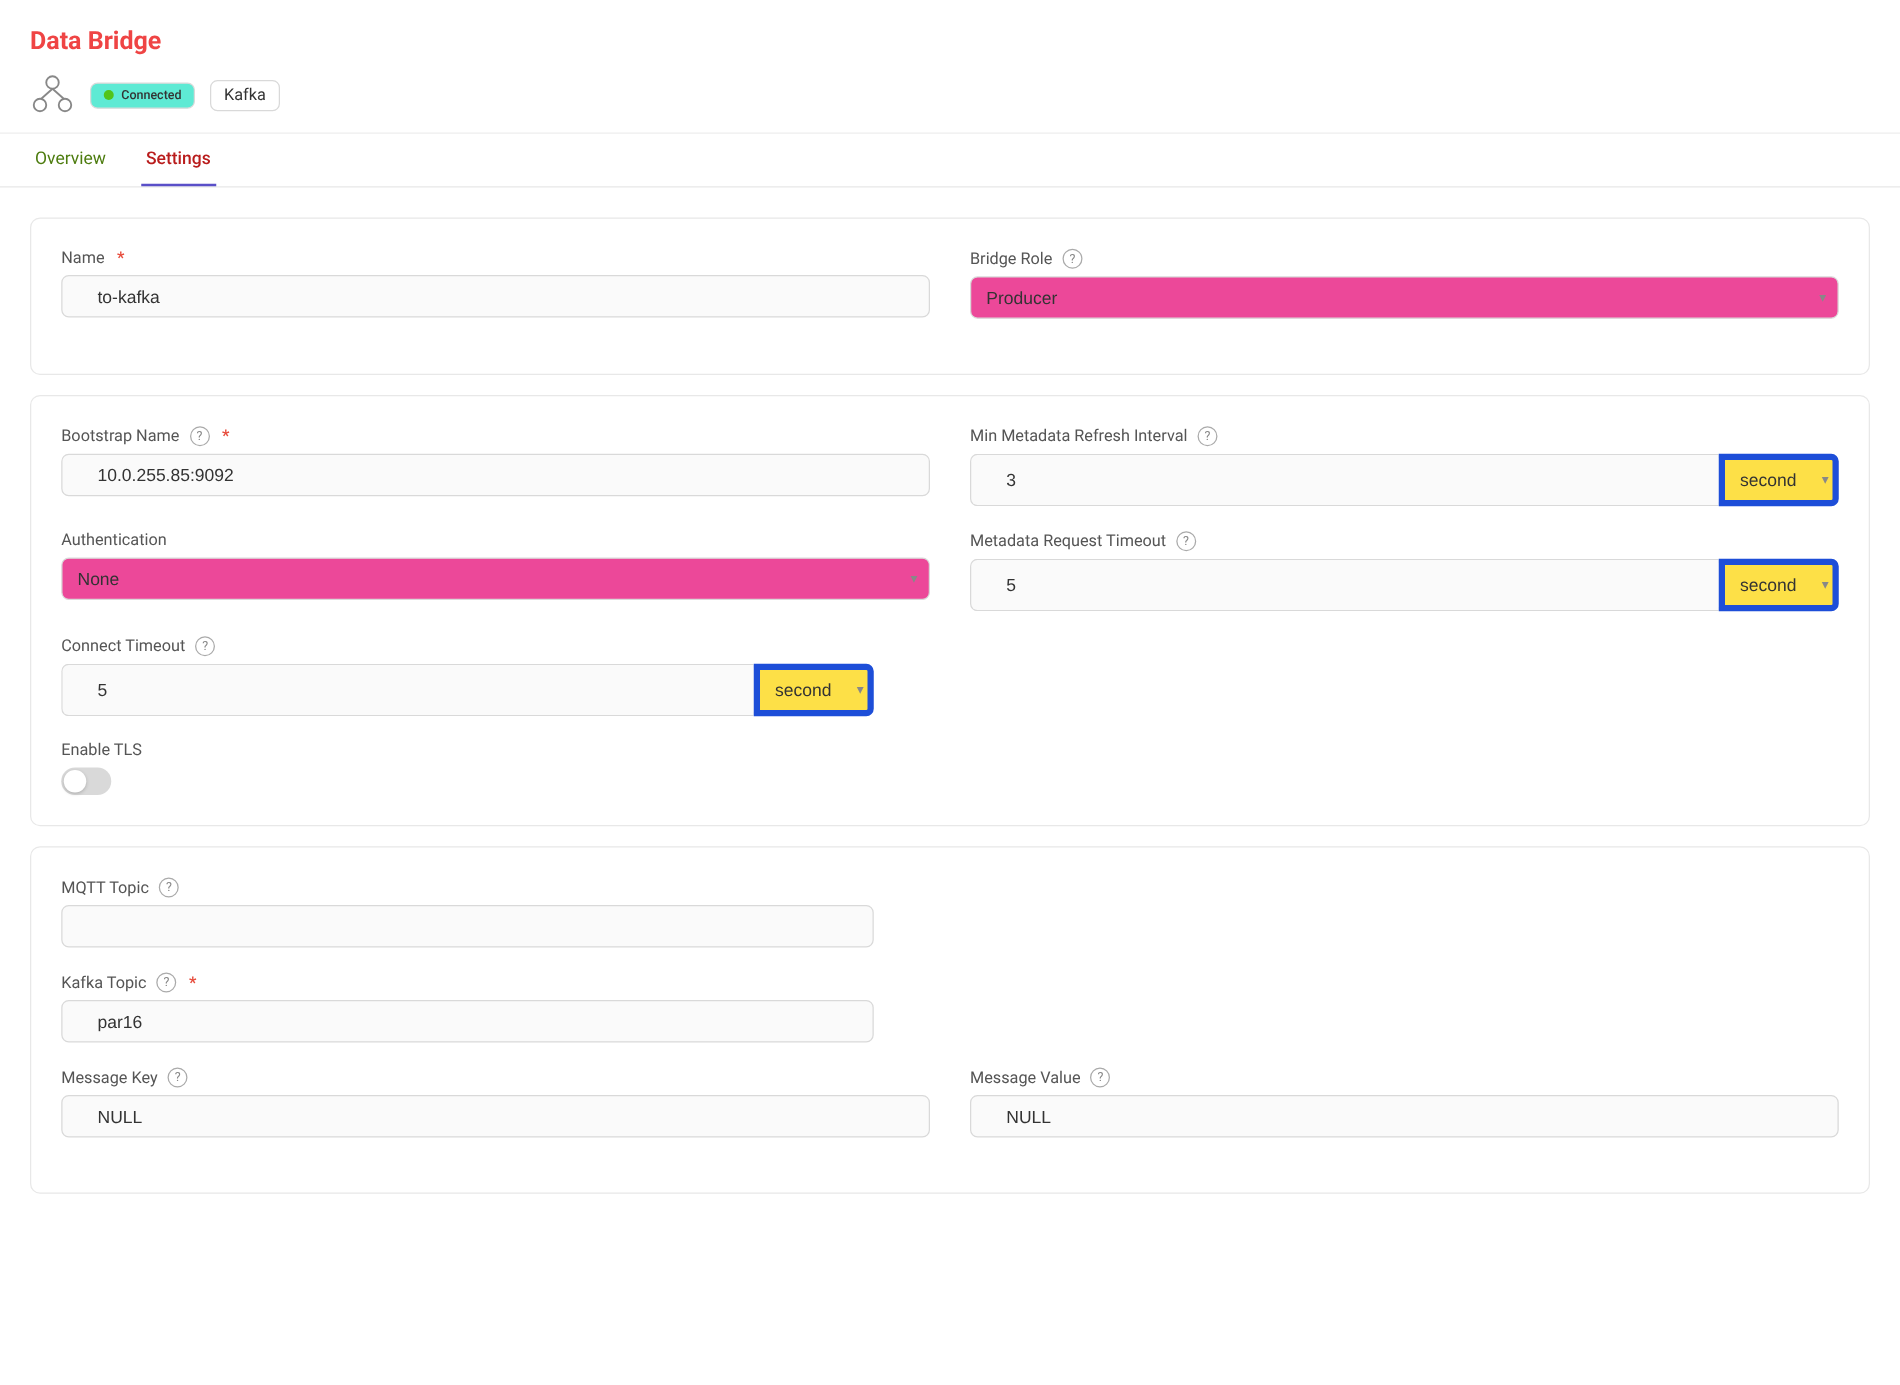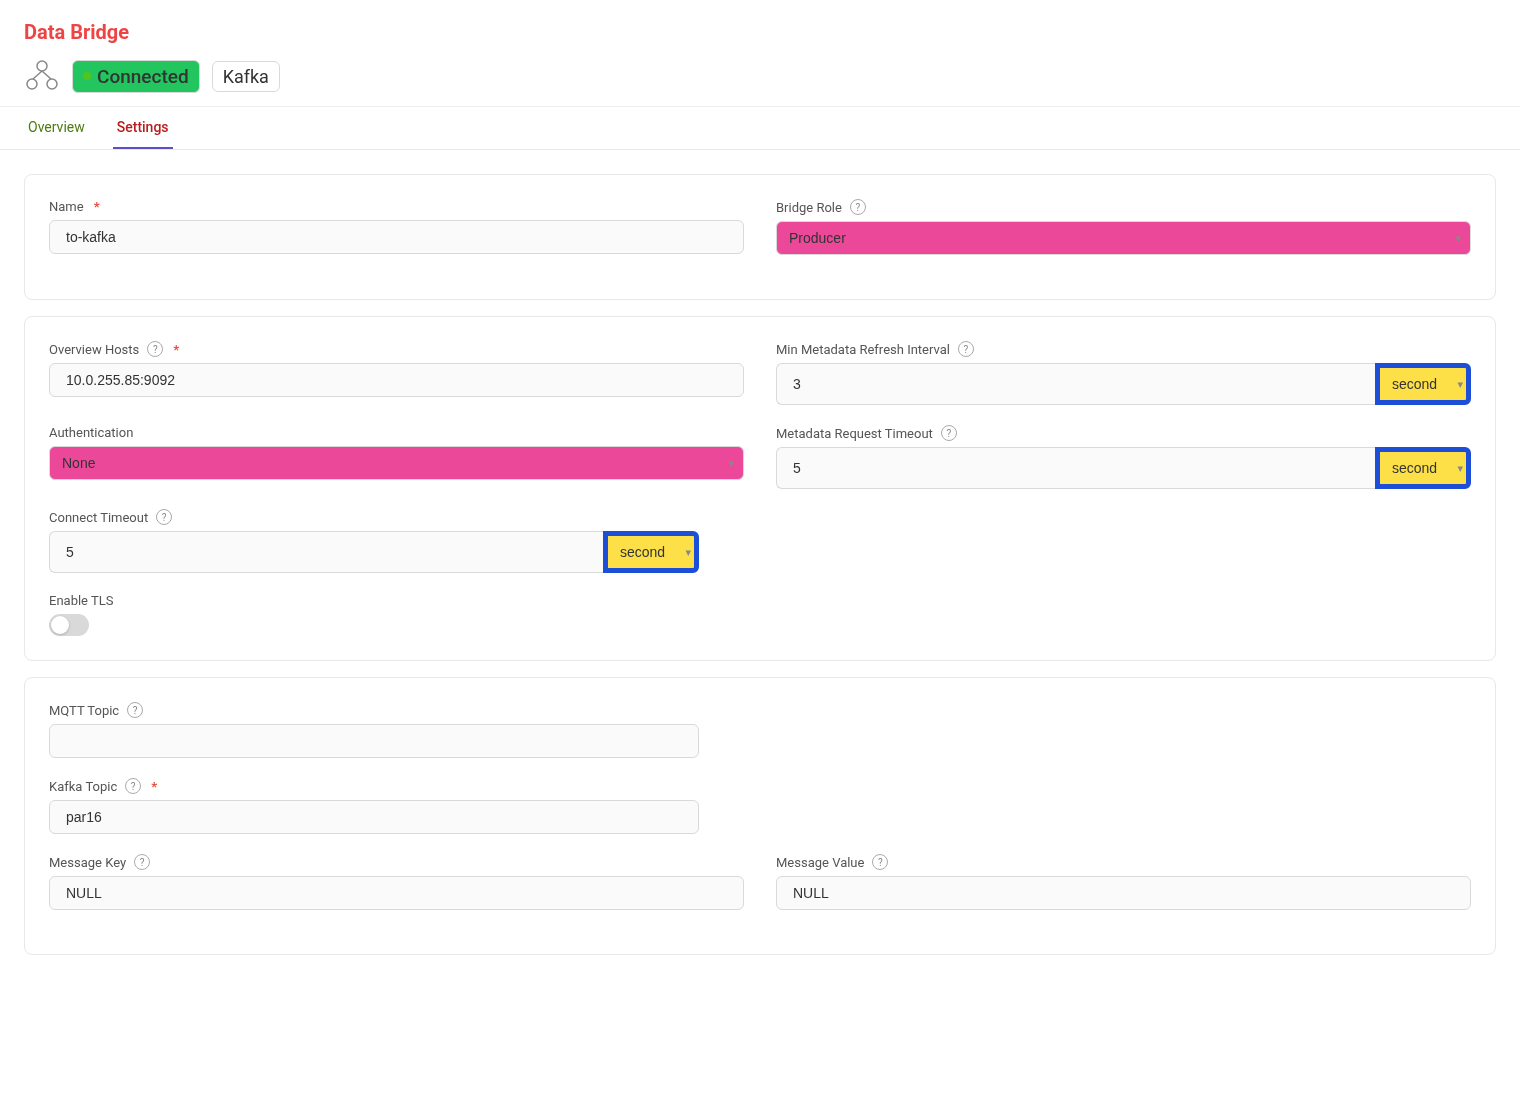--- a/index.html
+++ b/index.html
@@ -31,35 +31,35 @@
       align-items: center;
       justify-content: center;
     }
     .status-badge {
       display: flex;
       align-items: center;
       gap: 6px;
       border: 1px solid #d9d9d9;
       border-radius: 6px;
       padding: 4px 10px;
-      font-size: 19px;
-      background: #22c55e;
+      font-size: 10px;
+      background: #5eead4;
     }
     .status-dot {
       width: 8px;
       height: 8px;
       border-radius: 50%;
       background: #52c41a;
     }
     .status-text { color: #333; font-weight: 500; }
     .bridge-type-badge {
       border: 1px solid #d9d9d9;
       border-radius: 6px;
       padding: 4px 10px;
-      font-size: 18px;
+      font-size: 13px;
       background: #fff;
       color: #333;
     }
     .tabs {
       display: flex;
       padding: 0 24px;
       border-bottom: 1px solid #e8e8e8;
     }
     .tab {
       padding: 12px 4px;
@@ -115,21 +115,21 @@
       height: 16px;
       border: 1px solid #aaa;
       border-radius: 50%;
       font-size: 10px;
       color: #888;
       cursor: pointer;
     }
     .form-input {
       border: 1px solid #d9d9d9;
       border-radius: 6px;
-      padding: 8px 16px;
+      padding: 8px 28px;
       font-size: 14px;
       color: #333;
       background: #fafafa;
       outline: none;
       width: 100%;
     }
     .form-select-wrapper {
       position: relative;
     }
     .form-select {
@@ -279,21 +279,21 @@
       </div>
     </div>
   </div>
 
   <div class="section">
 
     <div class="form-row">
 
       <div class="form-group">
         <label class="form-label">
-          <span>Overview Hosts</span>
+          <span>Bootstrap Name</span>
           <span class="help-icon">?</span>
           <span class="required">*</span>
         </label>
         <input type="text" class="form-input" value="10.0.255.85:9092" style="">
       </div>
 
       <div class="form-group">
         <label class="form-label">
           <span>Min Metadata Refresh Interval</span>
           <span class="help-icon">?</span>

